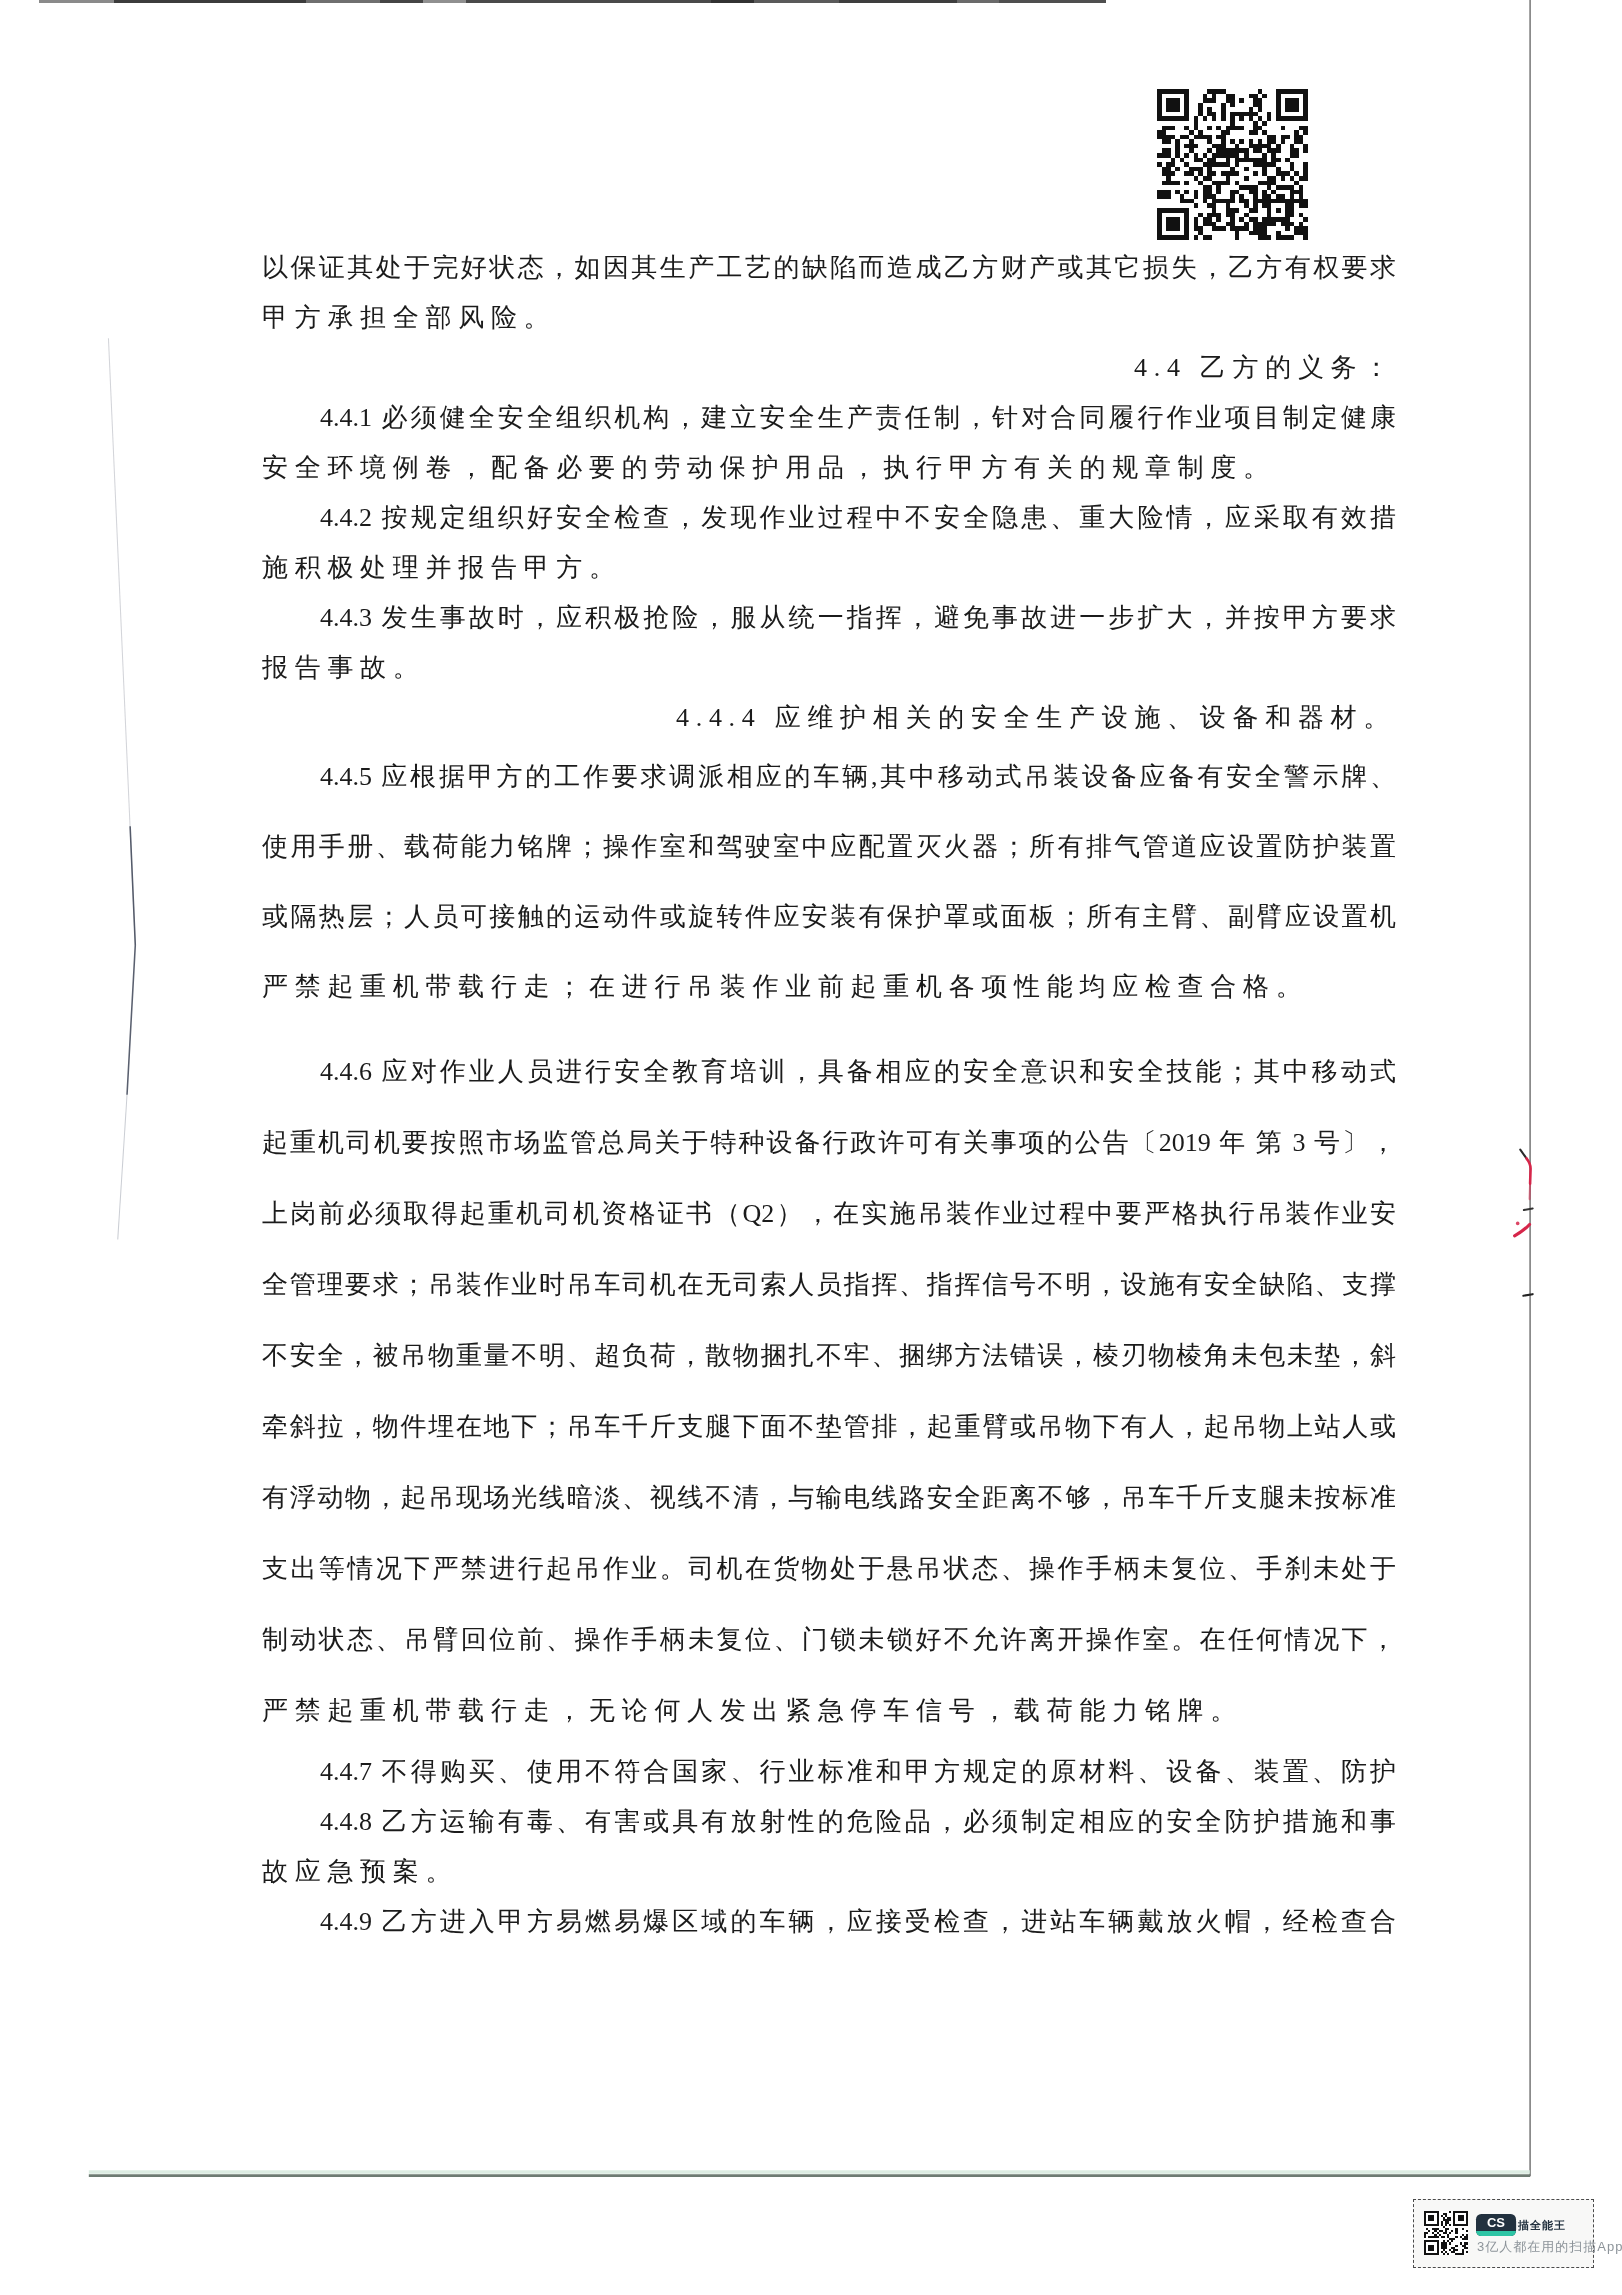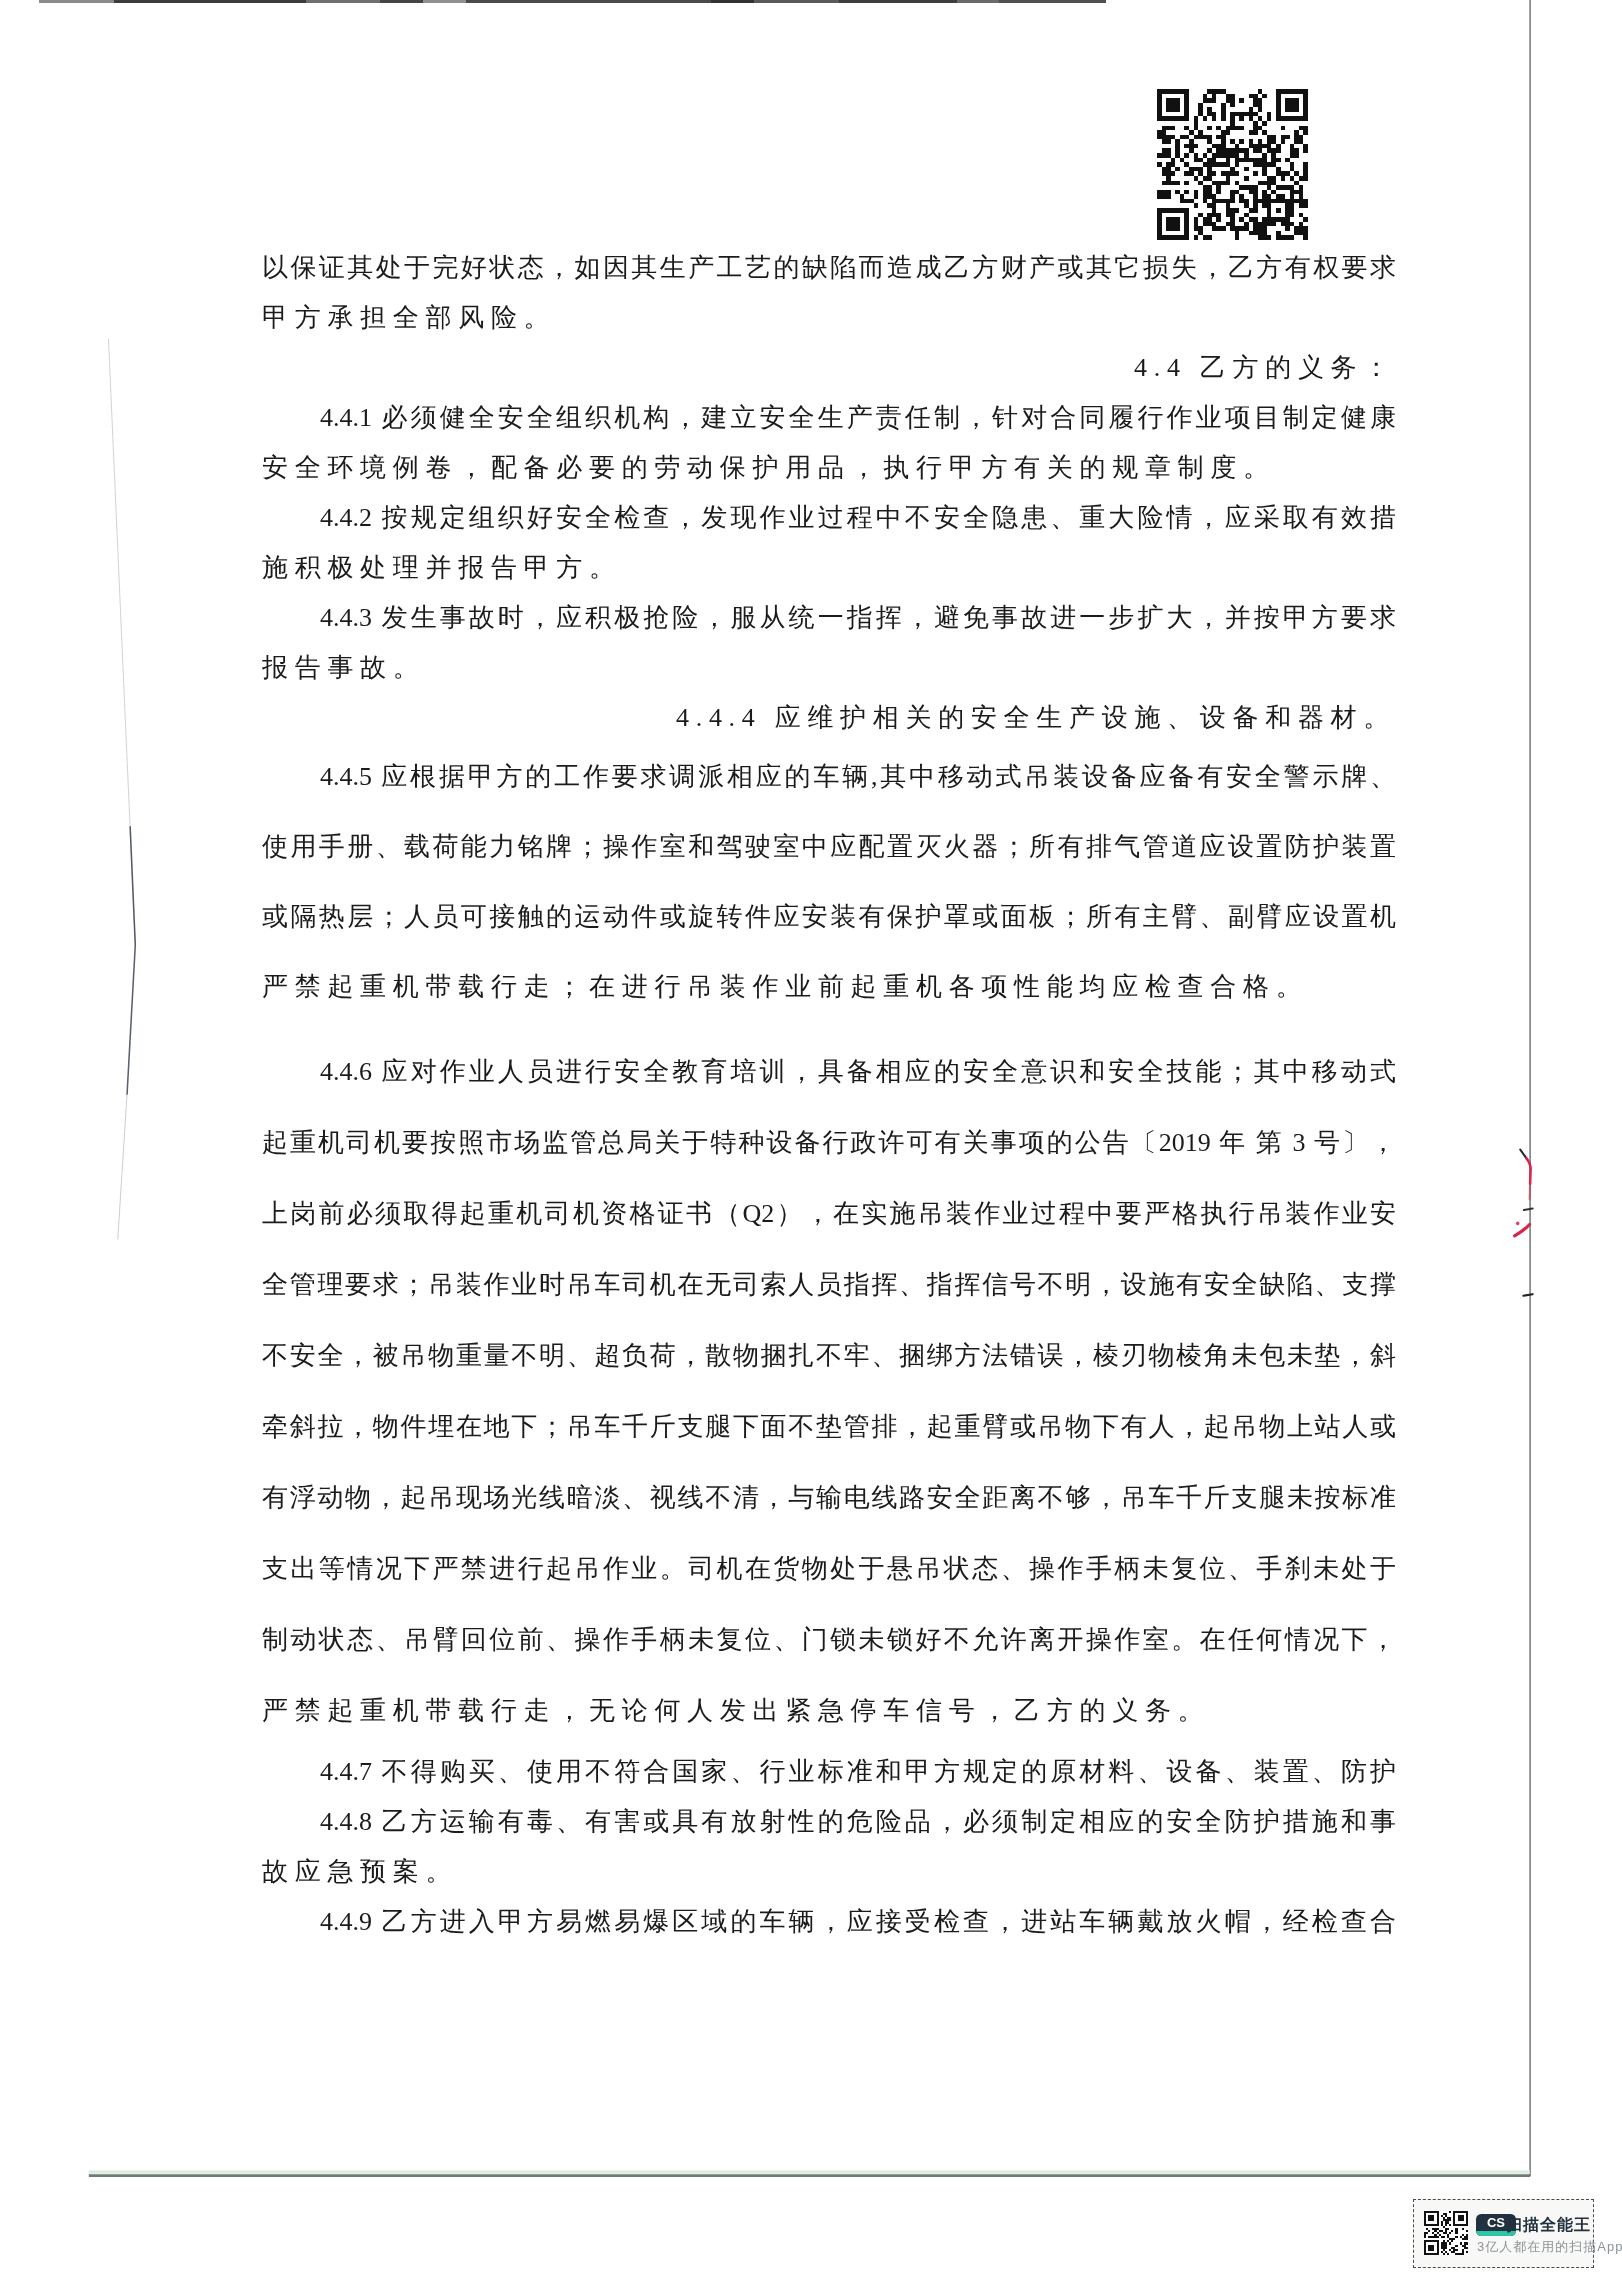--- a/index.html
+++ b/index.html
@@ -50,21 +50,21 @@
     position:absolute;left:0;top:0;width:100%;height:17px;line-height:17px;
     text-align:center;color:#ffffff;font-weight:bold;font-size:13px;
     font-family:"Liberation Sans","DejaVu Sans",sans-serif;letter-spacing:0px;
   }
   .cs-icon .cs-teal{
     position:absolute;left:0;bottom:0;width:100%;height:5.2px;
     background:var(--cs-teal,#2ec5a5);
   }
   .cs-title{
     position:absolute;left:92px;top:14.5px;width:85px;
-    color:var(--cs-navy,#22313f);font-size:16px;line-height:20.7px;font-weight:bold;
+    color:var(--cs-navy,#22313f);font-size:11px;line-height:20.7px;font-weight:bold;
     letter-spacing:1px;white-space:nowrap;
     font-family:"Liberation Sans","DejaVu Sans",sans-serif;
   }
   .cs-sub{
     position:absolute;left:63px;top:41px;width:114px;
     color:#8d949a;font-size:13px;line-height:11.4px;letter-spacing:1px;white-space:nowrap;
     font-family:"Liberation Sans","DejaVu Sans",sans-serif;
   }
 </style>
 </head>
@@ -544,21 +544,21 @@
     <div class="block b2">
       <div class="ln ind full">4.4.6 应对作业人员进行安全教育培训，具备相应的安全意识和安全技能；其中移动式</div>
       <div class="ln full">起重机司机要按照市场监管总局关于特种设备行政许可有关事项的公告〔2019 年 第 3 号〕，</div>
       <div class="ln full">上岗前必须取得起重机司机资格证书（Q2），在实施吊装作业过程中要严格执行吊装作业安</div>
       <div class="ln full">全管理要求；吊装作业时吊车司机在无司索人员指挥、指挥信号不明，设施有安全缺陷、支撑</div>
       <div class="ln full">不安全，被吊物重量不明、超负荷，散物捆扎不牢、捆绑方法错误，棱刃物棱角未包未垫，斜</div>
       <div class="ln full">牵斜拉，物件埋在地下；吊车千斤支腿下面不垫管排，起重臂或吊物下有人，起吊物上站人或</div>
       <div class="ln full">有浮动物，起吊现场光线暗淡、视线不清，与输电线路安全距离不够，吊车千斤支腿未按标准</div>
       <div class="ln full">支出等情况下严禁进行起吊作业。司机在货物处于悬吊状态、操作手柄未复位、手刹未处于</div>
       <div class="ln full">制动状态、吊臂回位前、操作手柄未复位、门锁未锁好不允许离开操作室。在任何情况下，</div>
-      <div class="ln end">严禁起重机带载行走，无论何人发出紧急停车信号，乙方的义务。</div>
+      <div class="ln end">严禁起重机带载行走，无论何人发出紧急停车信号，载荷能力铭牌。</div>
     </div>
     <div class="block b3">
       <div class="ln ind full">4.4.7 不得购买、使用不符合国家、行业标准和甲方规定的原材料、设备、装置、防护</div>
       <div class="ln ind full">4.4.8 乙方运输有毒、有害或具有放射性的危险品，必须制定相应的安全防护措施和事</div>
       <div class="ln end">故应急预案。</div>
       <div class="ln ind full">4.4.9 乙方进入甲方易燃易爆区域的车辆，应接受检查，进站车辆戴放火帽，经检查合</div>
     </div>
   </div>
 
 <svg class="overlay" viewBox="0 0 3141 4444" width="1622" height="2295">

